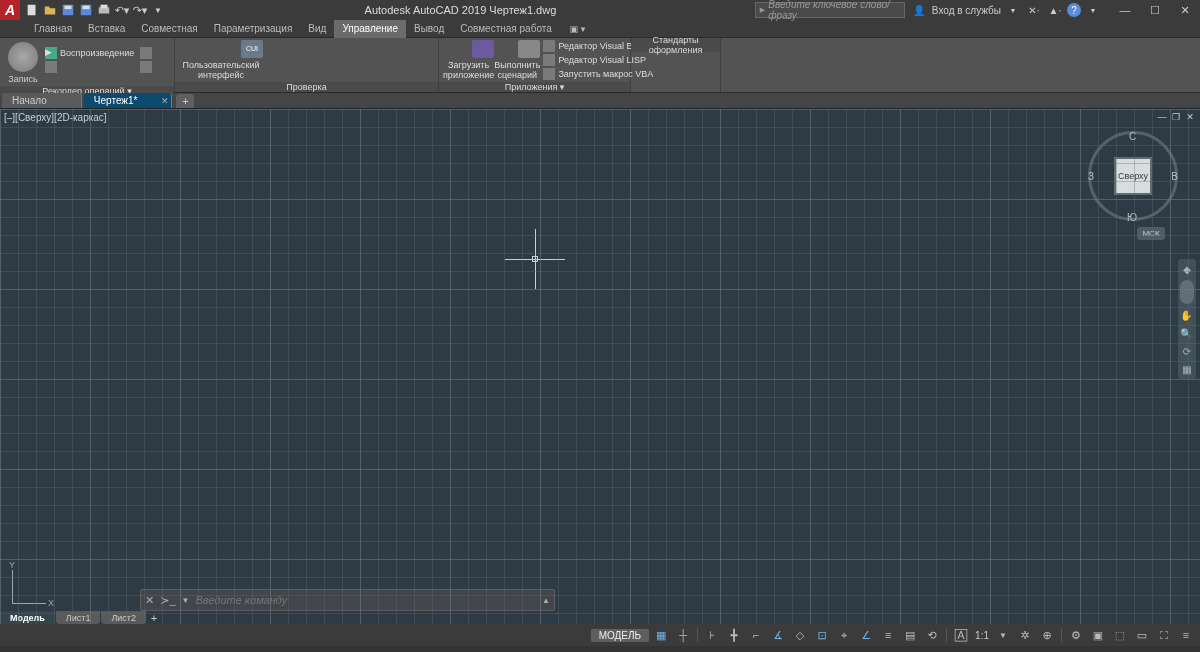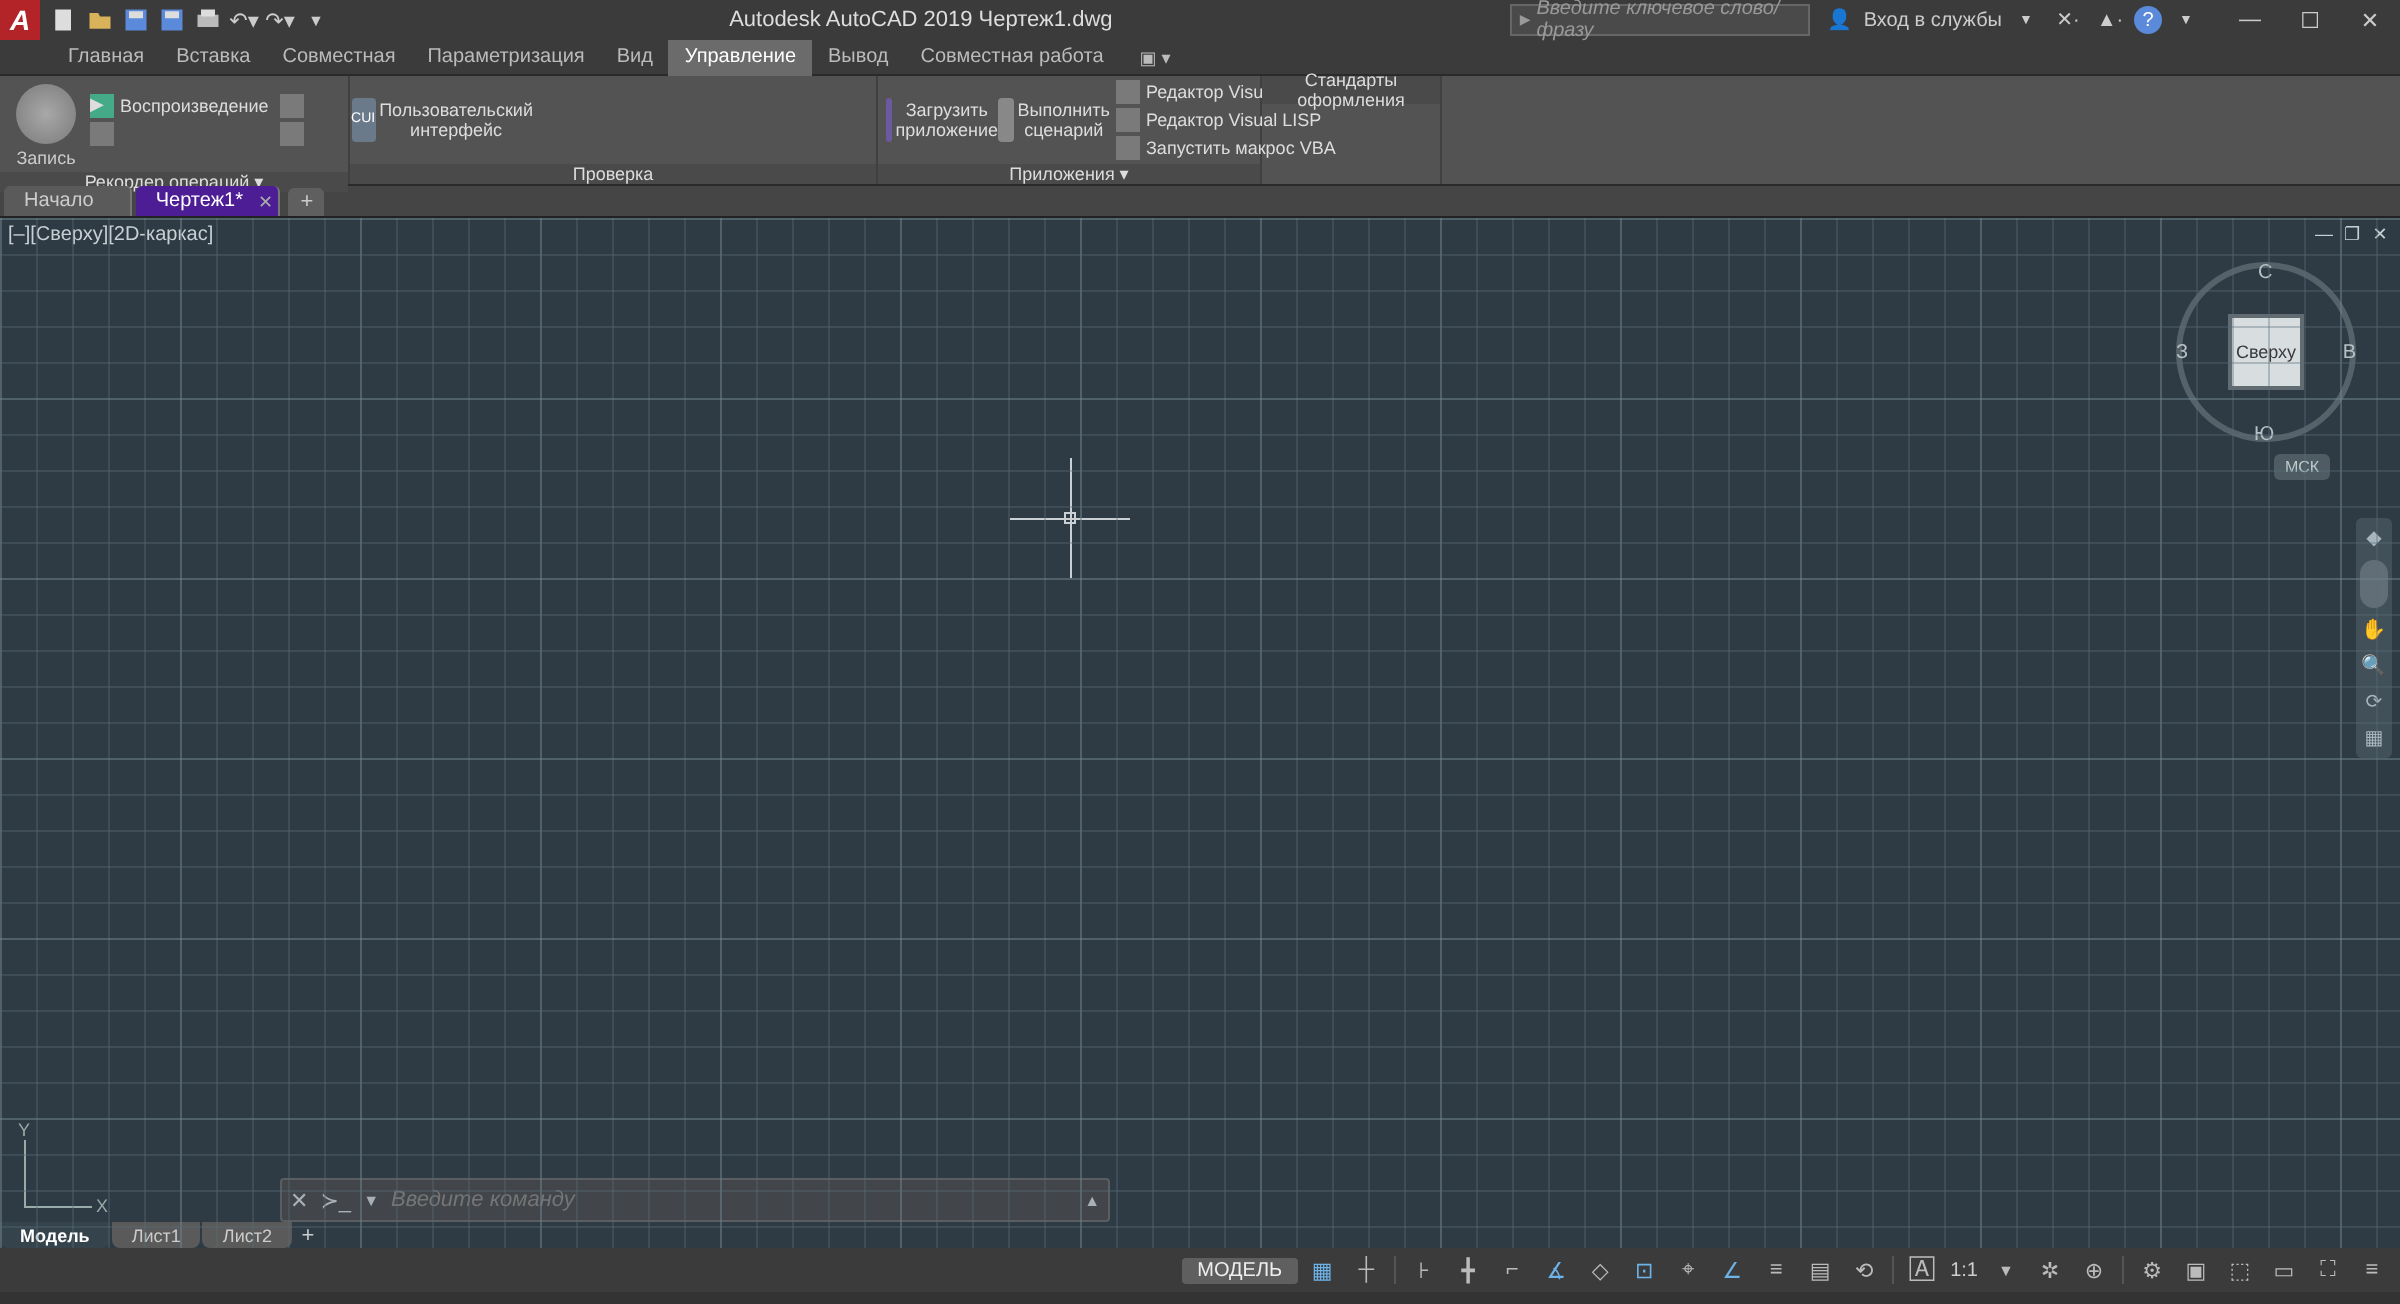--- a/index.html
+++ b/index.html
@@ -23,34 +23,34 @@
 #menubar { height:18px; background:#3b3b3b; display:flex; align-items:center; padding-left:26px; border-bottom:1px solid #2a2a2a;}
 .menu-item { padding:0 8px; font-size:10px; color:#bbb; line-height:18px; }
 .menu-item.active { background:#6b6b6b; color:#fff; }
 .menu-end { margin-left:4px; font-size:9px; color:#bbb; padding:0 6px;}
 
 
 #ribbon { height:55px; background:#535353; display:flex; border-bottom:1px solid #2a2a2a; }
 .ribbon-panel { border-right:1px solid #404040; display:flex; flex-direction:column; }
 .panel-body { flex:1; display:flex; align-items:flex-start; padding:2px 4px; }
 .panel-title { height:14px; text-align:center; font-size:9px; color:#ddd; background:#4a4a4a; padding:0 4px; display:flex; align-items:center; justify-content:center; gap:3px;}
-.big-btn { display:flex; flex-direction:row; align-items:center; justify-content:center; width:56px; height:40px; text-align:center; font-size:9px; color:#ddd; line-height:10px; gap:2px;}
+.big-btn { display:flex; flex-direction:column; align-items:flex-end; justify-content:center; width:56px; height:40px; text-align:center; font-size:9px; color:#ddd; line-height:10px; gap:2px;}
 .big-btn.wide { width:84px; }
 .big-icon { width:22px; height:22px; background:#888; border-radius:2px; display:flex; align-items:center; justify-content:center; }
 .small-row { display:flex; align-items:center; height:13px; font-size:9px; color:#ddd; gap:3px; white-space:nowrap; }
 .small-icon { width:12px; height:12px; background:#7a7a7a; flex-shrink:0; }
 .small-icon.green { background:#4a8c3a; }
 .small-icon.red { background:#b04545; }
 .small-col { display:flex; flex-direction:column; gap:1px; justify-content:center; height:40px; padding:0 3px;}
 .circle-btn { width:30px; height:30px; border-radius:50%; background:radial-gradient(#a8a8a8,#7a7a7a); margin:2px 4px;}
 
 
 #filetabs { height:16px; background:#454545; display:flex; align-items:flex-end; border-bottom:1px solid #222; }
-.file-tab { height:15px; padding:0 18px 0 10px; font-size:10px; background:#5a5a5a; color:#ccc; border-right:1px solid #777; display:flex; align-items:center; margin-left:2px; border-radius:3px 3px 0 0; position:relative;justify-content:flex-end;}
-.file-tab.active { background:#4c1d95; color:#fff; }
+.file-tab { height:15px; padding:0 34px 0 10px; font-size:10px; background:#5a5a5a; color:#ccc; border-right:1px solid #777; display:flex; align-items:center; margin-left:2px; border-radius:3px 3px 0 0; position:relative;justify-content:flex-end;}
+.file-tab.active { background:#0c4a6e; color:#fff; }
 .file-tab .close { position:absolute; right:3px; font-size:9px; color:#aaa;}
 .add-tab { width:18px; height:14px; background:#5f5f5f; margin-left:4px; display:flex; align-items:center; justify-content:center; color:#ccc; border-radius:3px 3px 0 0; font-size:11px;}
 
 
 #canvas-wrap { position:relative; height:515px; background:#2e3b44; }
 #viewport-label { position:absolute; top:3px; left:4px; font-size:10px; color:#c8d0d5; }
 #doc-controls { position:absolute; top:2px; right:4px; display:flex; gap:2px; }
 #doc-controls span { width:12px; height:12px; display:flex; align-items:center; justify-content:center; color:#c8d0d5; font-size:9px;}
 
 

